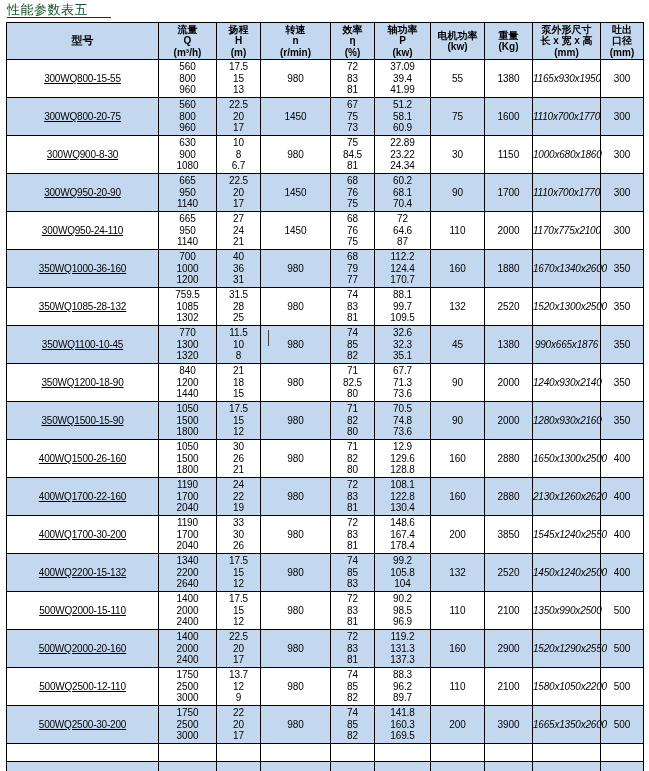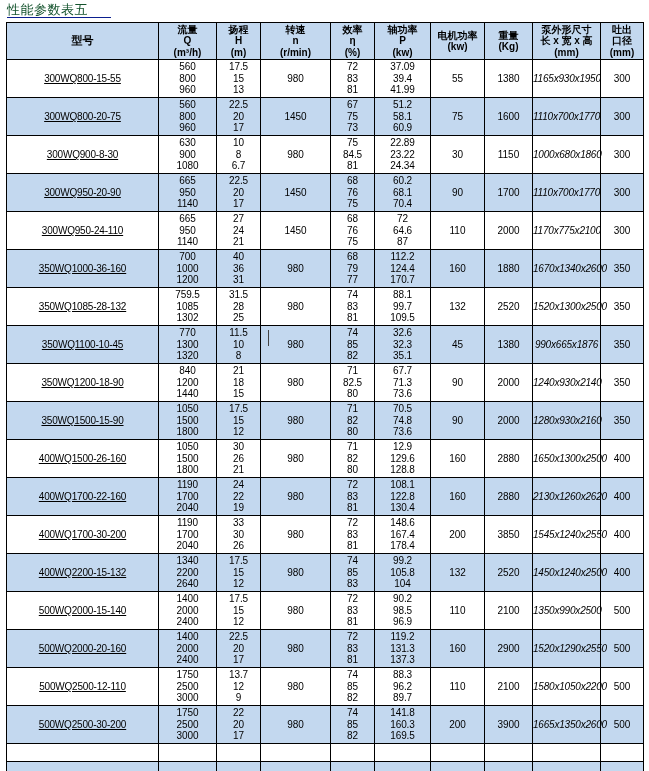--- a/index.html
+++ b/index.html
@@ -576,21 +576,21 @@
             <span>99.2</span>
             <span>105.8</span>
             <span>104</span>
           </td>
           <td class="single">132</td>
           <td class="single">2520</td>
           <td class="dims">1450x1240x2500</td>
           <td class="single">400</td>
         </tr>
         <tr class="norm">
-          <td class="model">500WQ2000-15-140</td>
+          <td class="model">500WQ2000-15-110</td>
           <td class="triple">
             <span>1400</span>
             <span>2000</span>
             <span>2400</span>
           </td>
           <td class="triple">
             <span>17.5</span>
             <span>15</span>
             <span>12</span>
           </td>

